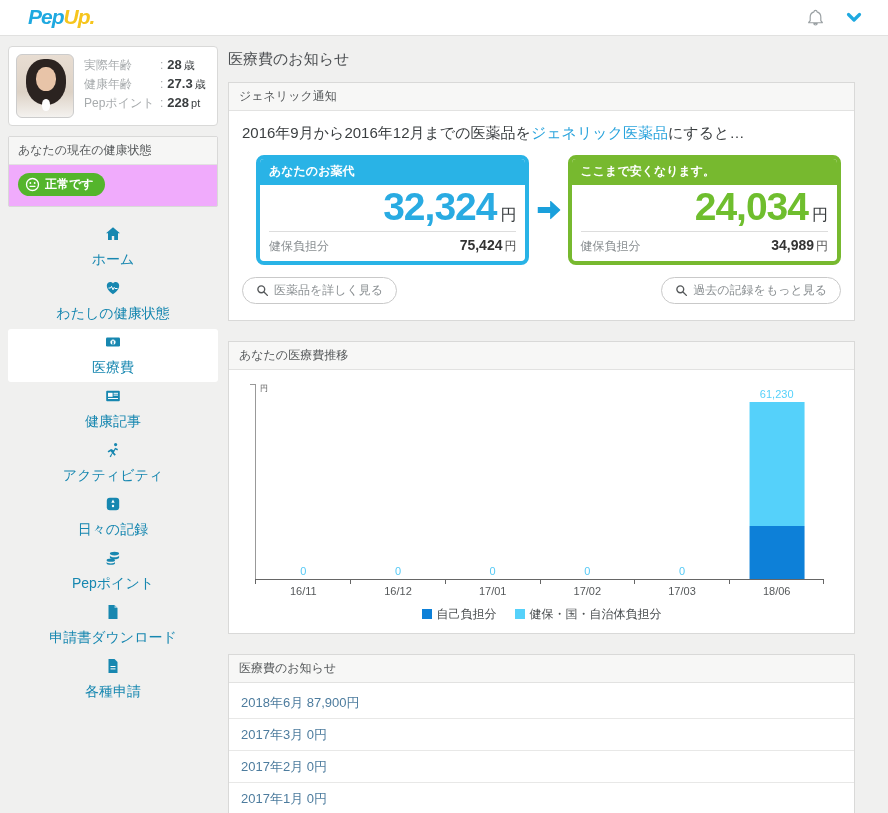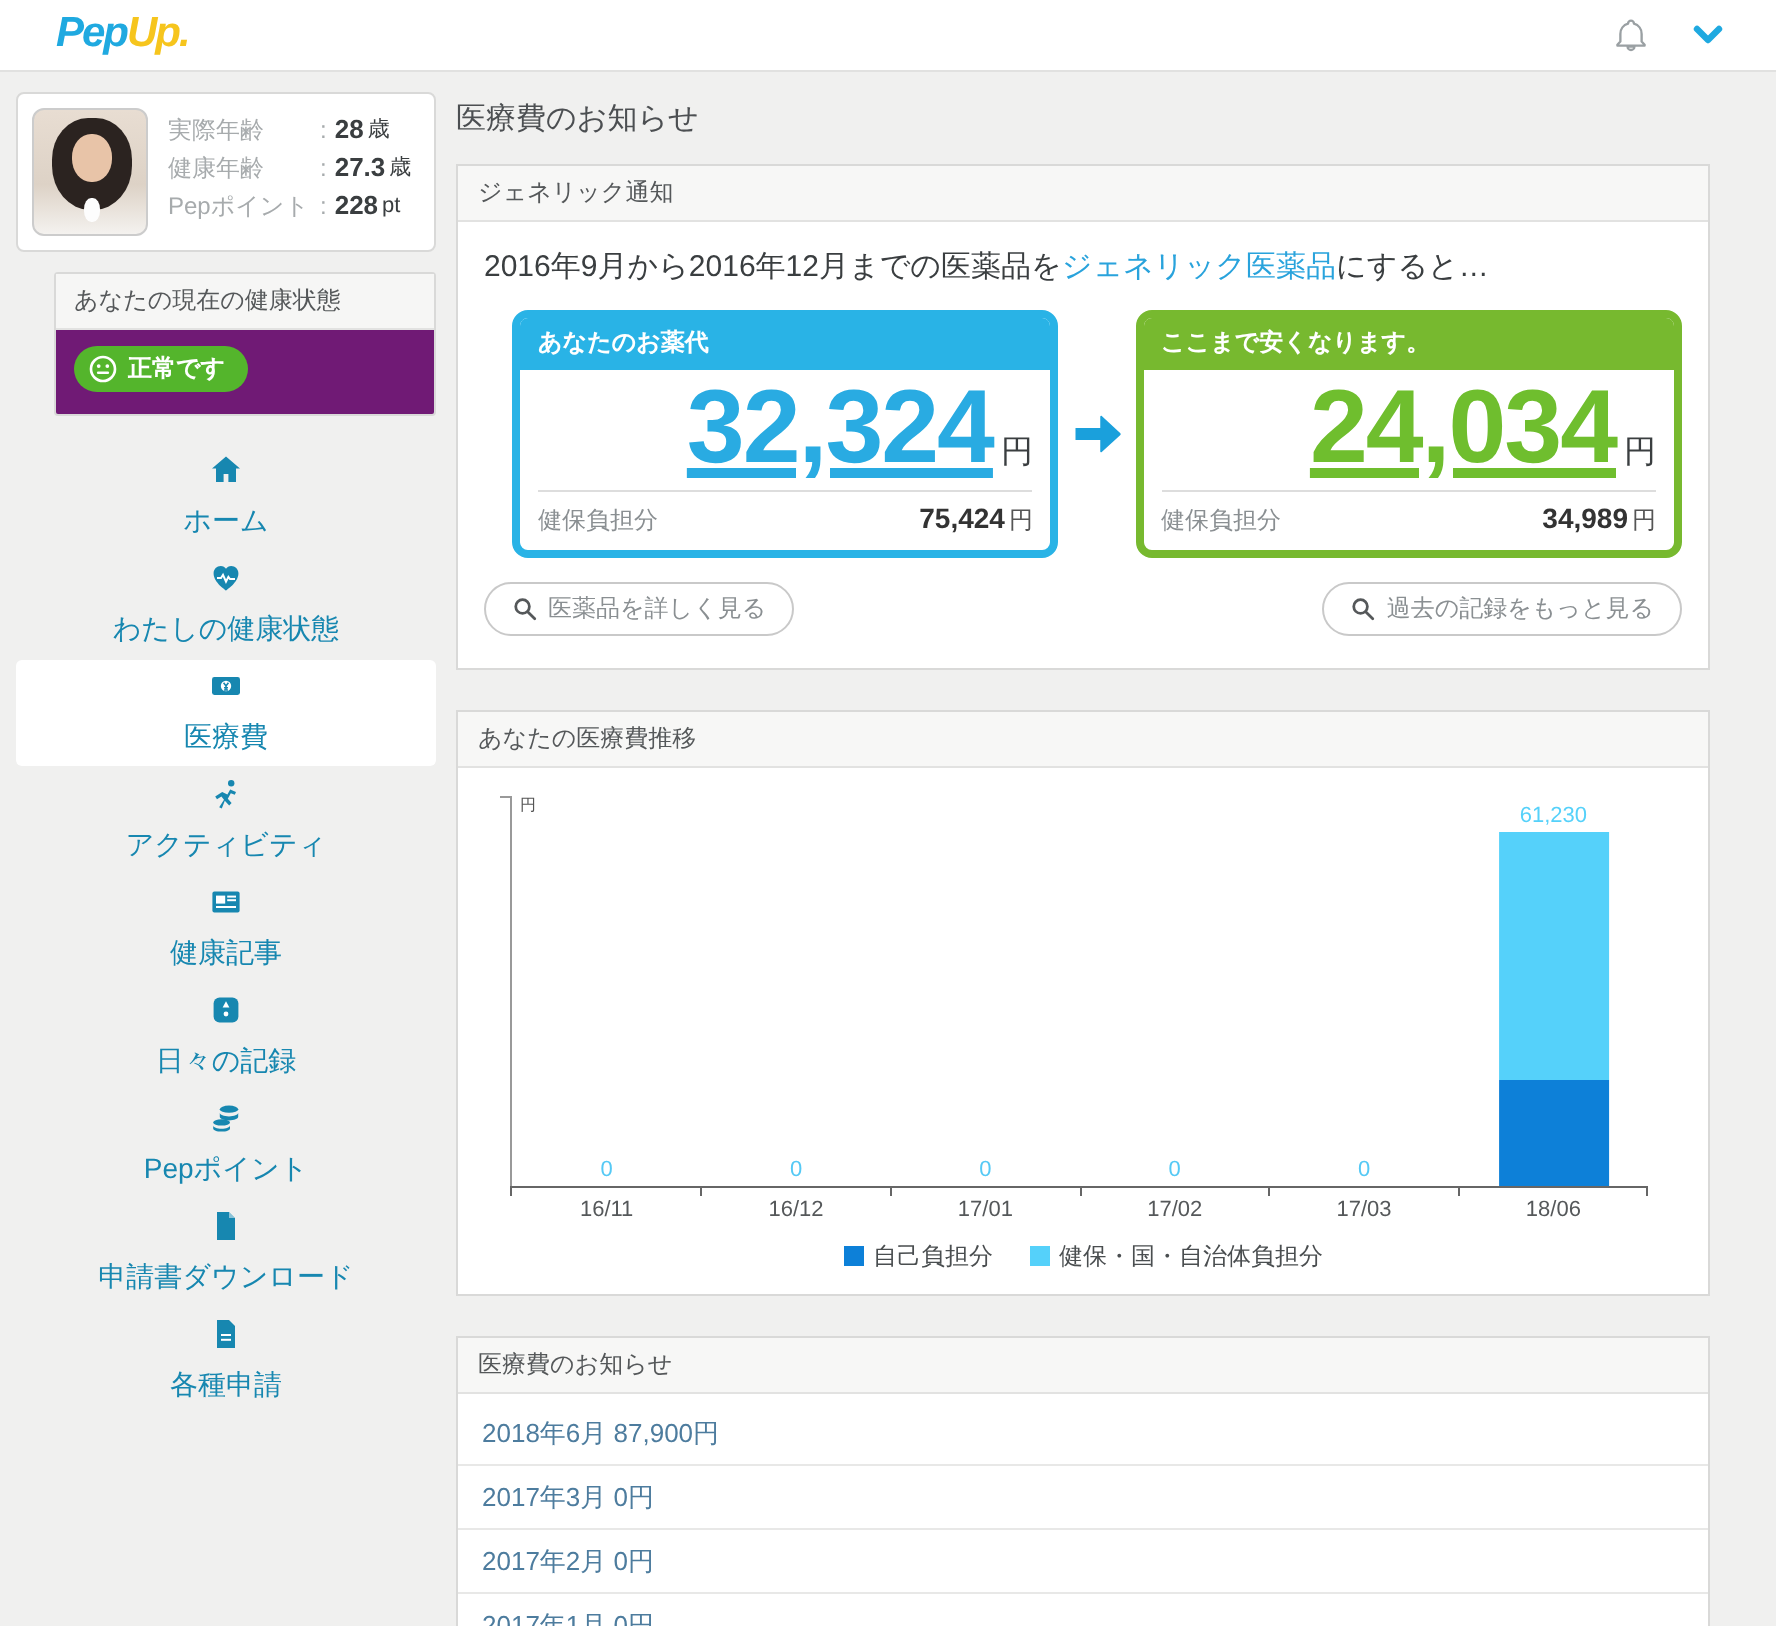--- a/index.html
+++ b/index.html
@@ -23,21 +23,21 @@
             background:linear-gradient(180deg,#e8ddd2 0%,#ddd2c6 60%,#f4f2ef 100%); }
   .avatar::before { content:""; position:absolute; left:9px; top:4px; width:40px; height:46px; border-radius:45% 45% 48% 48%; background:#2b2320; }
   .avatar::after { content:""; position:absolute; left:19px; top:12px; width:20px; height:24px; border-radius:48%; background:#e8c4a8; box-shadow:0 26px 0 -6px #fdfdfd; }
   .profile-rows { flex:1; padding-top:2px; }
   .profile-row { display:flex; font-size:12px; line-height:18px; }
   .profile-row .pl { color:#a7abad; width:76px; flex:none; }
   .profile-row .pc { color:#a7abad; margin-right:4px; }
   .profile-row .pv { color:#3a3e40; font-weight:bold; font-size:13px; }
   .profile-row .pu { color:#3a3e40; font-size:11px; margin-left:2px; align-self:flex-end; padding-bottom:1px; }
 
-  .health-box { background:#701a75; border:1px solid #d9d9d8; border-radius:2px; margin-top:10px;margin-left:19px; }
+  .health-box { background:#f0abfc; border:1px solid #d9d9d8; border-radius:2px; margin-top:10px; }
   .health-box-header { background:#f6f6f5; border-bottom:1px solid #e2e2e1; font-size:12px; color:#55585a; padding:5px 9px; }
   .health-box-body { padding:8px 9px 10px; }
   .status-badge { display:inline-flex; align-items:center; gap:5px; background:#54b52c; color:#fff; font-size:12px; font-weight:bold; border-radius:12px; padding:3px 11px 3px 7px; }
 
   .nav { margin-top:14px; }
   .nav-item { display:flex; align-items:center; gap:9px; padding:5px 9px; font-size:14px; color:#1787b0; cursor:pointer; border-radius:3px; margin-bottom:1px;flex-direction:column; }
   .nav-item.active { background:#fff; }
   .nav-item .nav-ico { width:16px; height:16px; flex:none; color:#1787b0; }
 
   
@@ -50,21 +50,21 @@
   .gp-body { padding:8px 13px 16px; }
   .gp-sentence { font-size:15px; color:#3a3e40; margin:5px 0 12px; }
   .gp-link { color:#29a3dc; cursor:pointer; }
   .cards-row { display:flex; align-items:stretch; }
   .cost-card { width:287px; border-radius:8px; overflow:hidden; }
   .cost-card .cc-header { color:#fff; font-size:12px; font-weight:bold; padding:4px 9px 5px; }
   .cost-card .cc-body { background:#fff; padding:1px 9px 0; border-radius:0 0 5px 5px; }
   .card-blue { border:4px solid #29b3e6;margin-left:14px; } .card-blue .cc-header { background:#29b3e6; }
   .card-green { border:4px solid #77b92f; } .card-green .cc-header { background:#77b92f; }
   .cc-amount { text-align:right; line-height:1.05; padding-top:1px; }
-  .cc-amount .amt { font-size:52px; font-weight:bold; letter-spacing:-1px;text-decoration:underline; }
+  .cc-amount .amt { font-size:39px; font-weight:bold; letter-spacing:-1px; }
   .card-blue .amt { color:#29abe2; } .card-green .amt { color:#6fbe2e; }
   .cc-amount .amt-unit { font-size:16px; color:#3a3e40; margin-left:4px; }
   .cc-foot { display:flex; justify-content:space-between; align-items:flex-end; border-top:1px solid #ddd; margin-top:3px; padding:5px 0 6px; }
   .cc-foot .cf-label { font-size:12px; color:#8a8f92; }
   .cc-foot .cf-val { font-size:14px; font-weight:bold; color:#333; }
   .cc-foot .cf-unit { font-size:12px; font-weight:normal; color:#555; margin-left:2px; }
   .arrow-cell { width:40px; display:flex; align-items:center; justify-content:center; color:#1aa0dc; }
   .buttons-row { display:flex; justify-content:space-between; margin-top:12px; }
   .pill-btn { display:inline-flex; align-items:center; gap:5px; background:#fff; border:1px solid #c9c9c9; border-radius:14px; padding:4px 13px; font-size:12px; color:#8a8f92; cursor:pointer; }
   .pill-btn .s-ico { color:#55585a; }
@@ -183,38 +183,38 @@
             <circle cx="8" cy="8" r="2.6" fill="#fff"></circle>
             <path d="M6.8 6.4L8 8l1.2-1.6M8 8v2.2M7 8.9h2M7 10h2" stroke="currentColor" stroke-width=".8" fill="none"></path>
           </svg>
         </span>
         <span>医療費</span>
       </div>
 
       <div class="nav-item">
         <span class="nav-ico">
           <svg width="16" height="16" viewBox="0 0 16 16" fill="currentColor">
-            <circle cx="10.6" cy="2.6" r="1.6"></circle>
-            <path d="M4.6 14.6l2.4-3.7-1.3-1.6-2.2 1.3-.9-1.4 3.5-2.2 2.6 1.2 1.4-2.5 2.9 1.3-.6 1.4-2-.8-1.5 2.8 1.9 2.1-1.2 1.3-2.2-2.4-1.5 3.9z"></path>
-          </svg>
-        </span>
-        <span>アクティビティ</span>
-      </div>
-
-      <div class="nav-item">
-        <span class="nav-ico">
-          <svg width="16" height="16" viewBox="0 0 16 16" fill="currentColor">
             <rect x="1.2" y="2.8" width="13.6" height="10.4" rx="1"></rect>
             <rect x="3" y="4.8" width="4.6" height="4" fill="#fff"></rect>
             <rect x="8.6" y="4.8" width="4.4" height="1" fill="#fff"></rect>
             <rect x="8.6" y="6.6" width="4.4" height="1" fill="#fff"></rect>
             <rect x="3" y="10" width="10" height="1" fill="#fff"></rect>
           </svg>
         </span>
         <span>健康記事</span>
+      </div>
+
+      <div class="nav-item">
+        <span class="nav-ico">
+          <svg width="16" height="16" viewBox="0 0 16 16" fill="currentColor">
+            <circle cx="10.6" cy="2.6" r="1.6"></circle>
+            <path d="M4.6 14.6l2.4-3.7-1.3-1.6-2.2 1.3-.9-1.4 3.5-2.2 2.6 1.2 1.4-2.5 2.9 1.3-.6 1.4-2-.8-1.5 2.8 1.9 2.1-1.2 1.3-2.2-2.4-1.5 3.9z"></path>
+          </svg>
+        </span>
+        <span>アクティビティ</span>
       </div>
 
       <div class="nav-item">
         <span class="nav-ico">
           <svg width="16" height="16" viewBox="0 0 16 16" fill="currentColor">
             <rect x="1.8" y="1.8" width="12.4" height="12.4" rx="3"></rect>
             <path d="M8 3.6l1.7 3.2H6.3z" fill="#fff"></path>
             <circle cx="8" cy="10" r="1.2" fill="#fff"></circle>
           </svg>
         </span>

